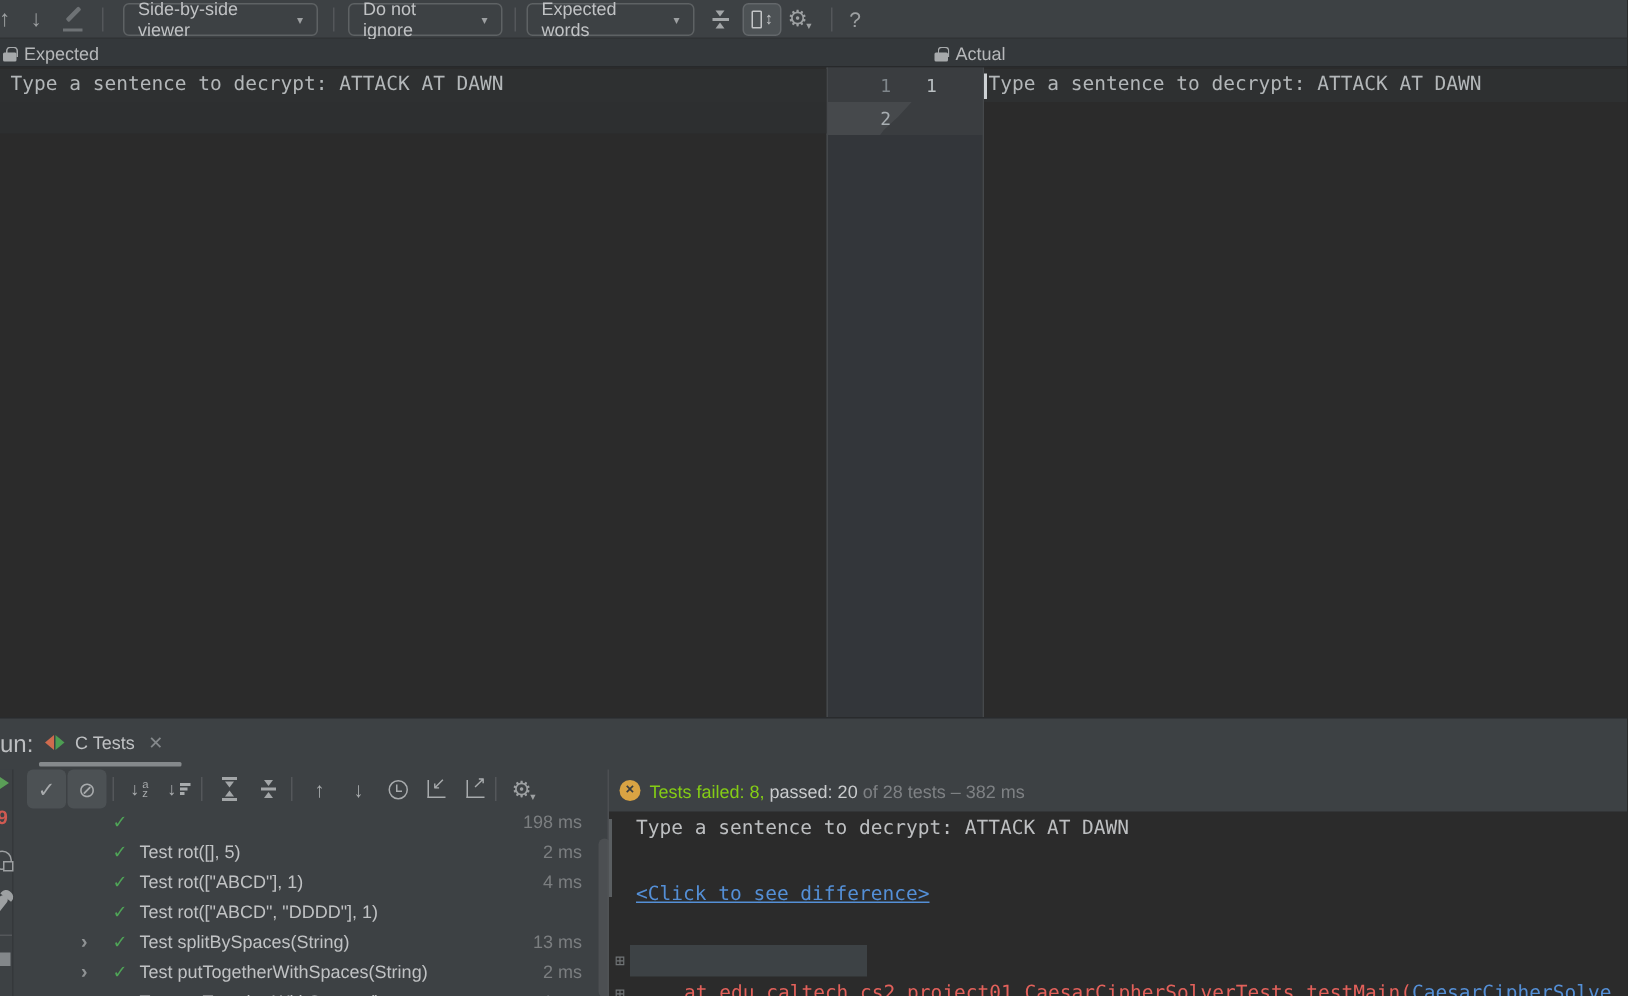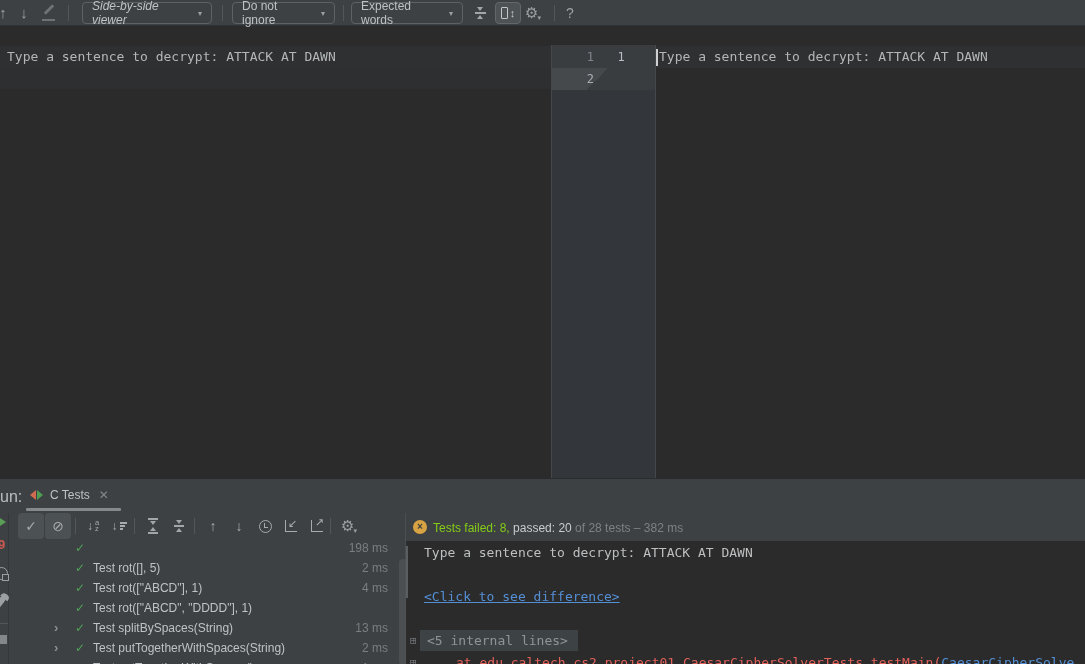--- a/index.html
+++ b/index.html
@@ -112,21 +112,21 @@
 <body>
 
 <div id="app">
 
   <div class="topbar">
     <span class="tb-ic" style="left:-7px;">↑</span>
     <span class="tb-ic" style="left:14px;">↓</span>
     <span class="pencil"></span>
     <span class="tb-sep" style="left:68px;"></span>
 
-    <div class="dd" style="left:82px; width:130px;font-style:italic;">
+    <div class="dd" style="left:82px; width:130px;">
       <span>Side-by-side viewer</span>
       <span class="caret">▾</span>
     </div>
     <span class="tb-sep" style="left:222px;"></span>
     <div class="dd" style="left:232px; width:103px;">
       <span>Do not ignore</span>
       <span class="caret">▾</span>
     </div>
     <span class="tb-sep" style="left:343px;"></span>
     <div class="dd" style="left:351px; width:112px;">
@@ -141,20 +141,30 @@
     </div>
     <div class="sync">
       <span class="syncbox"></span>
       <span class="ud">↕</span>
     </div>
     <span class="gearwrap" style="left:525px;"><span class="g">⚙</span><span class="c">▾</span></span>
     <span class="tb-sep" style="left:554px;"></span>
     <span class="tb-ic" style="left:560px; font-size:14px;">?</span>
   </div>
 
+  <div class="pheads">
+    <div class="phead" style="left:2px;">
+      <span class="lock"></span>
+      <span>Expected</span>
+    </div>
+    <div class="phead" style="left:623px;">
+      <span class="lock"></span>
+      <span>Actual</span>
+    </div>
+  </div>
 
   <div class="editor mono">
     <div class="gutter"></div>
     <div class="gutter-band"></div>
     <div class="wedge"></div>
     <div class="vsep" style="left:551px;"></div>
     <div class="vsep" style="left:655px;"></div>
 
     <div class="rowhl" style="left:0; top:1px; width:551px;"></div>
     <div class="rowhl" style="left:0; top:23px; width:551px; height:21px; background:#2d2f30;"></div>
@@ -299,19 +309,18 @@
       </div>
     </div>
     <div class="sbar"></div>
 
     <div class="console mono">
       <div class="minithumb"></div>
       <span class="cline c-out" style="top:1px;">Type a sentence to decrypt: ATTACK AT DAWN</span>
       <span class="cline c-link" style="top:45px;">&lt;Click to see difference&gt;</span>
       <div class="foldbg"></div>
       <span class="plus" style="top:89px;">⊞</span>
-      <span class="cline c-fold" style="top:89px; left:21px;">&lt;5 internal lines&gt;</span>
       <span class="plus" style="top:111px;">⊞</span>
       <span class="cline" style="top:111px; left:50px;"><span class="c-err">at edu.caltech.cs2.project01.CaesarCipherSolverTests.testMain(</span><span class="c-link">CaesarCipherSolve</span></span>
     </div>
   </div>
 
 </div>
 
 </body></html>

